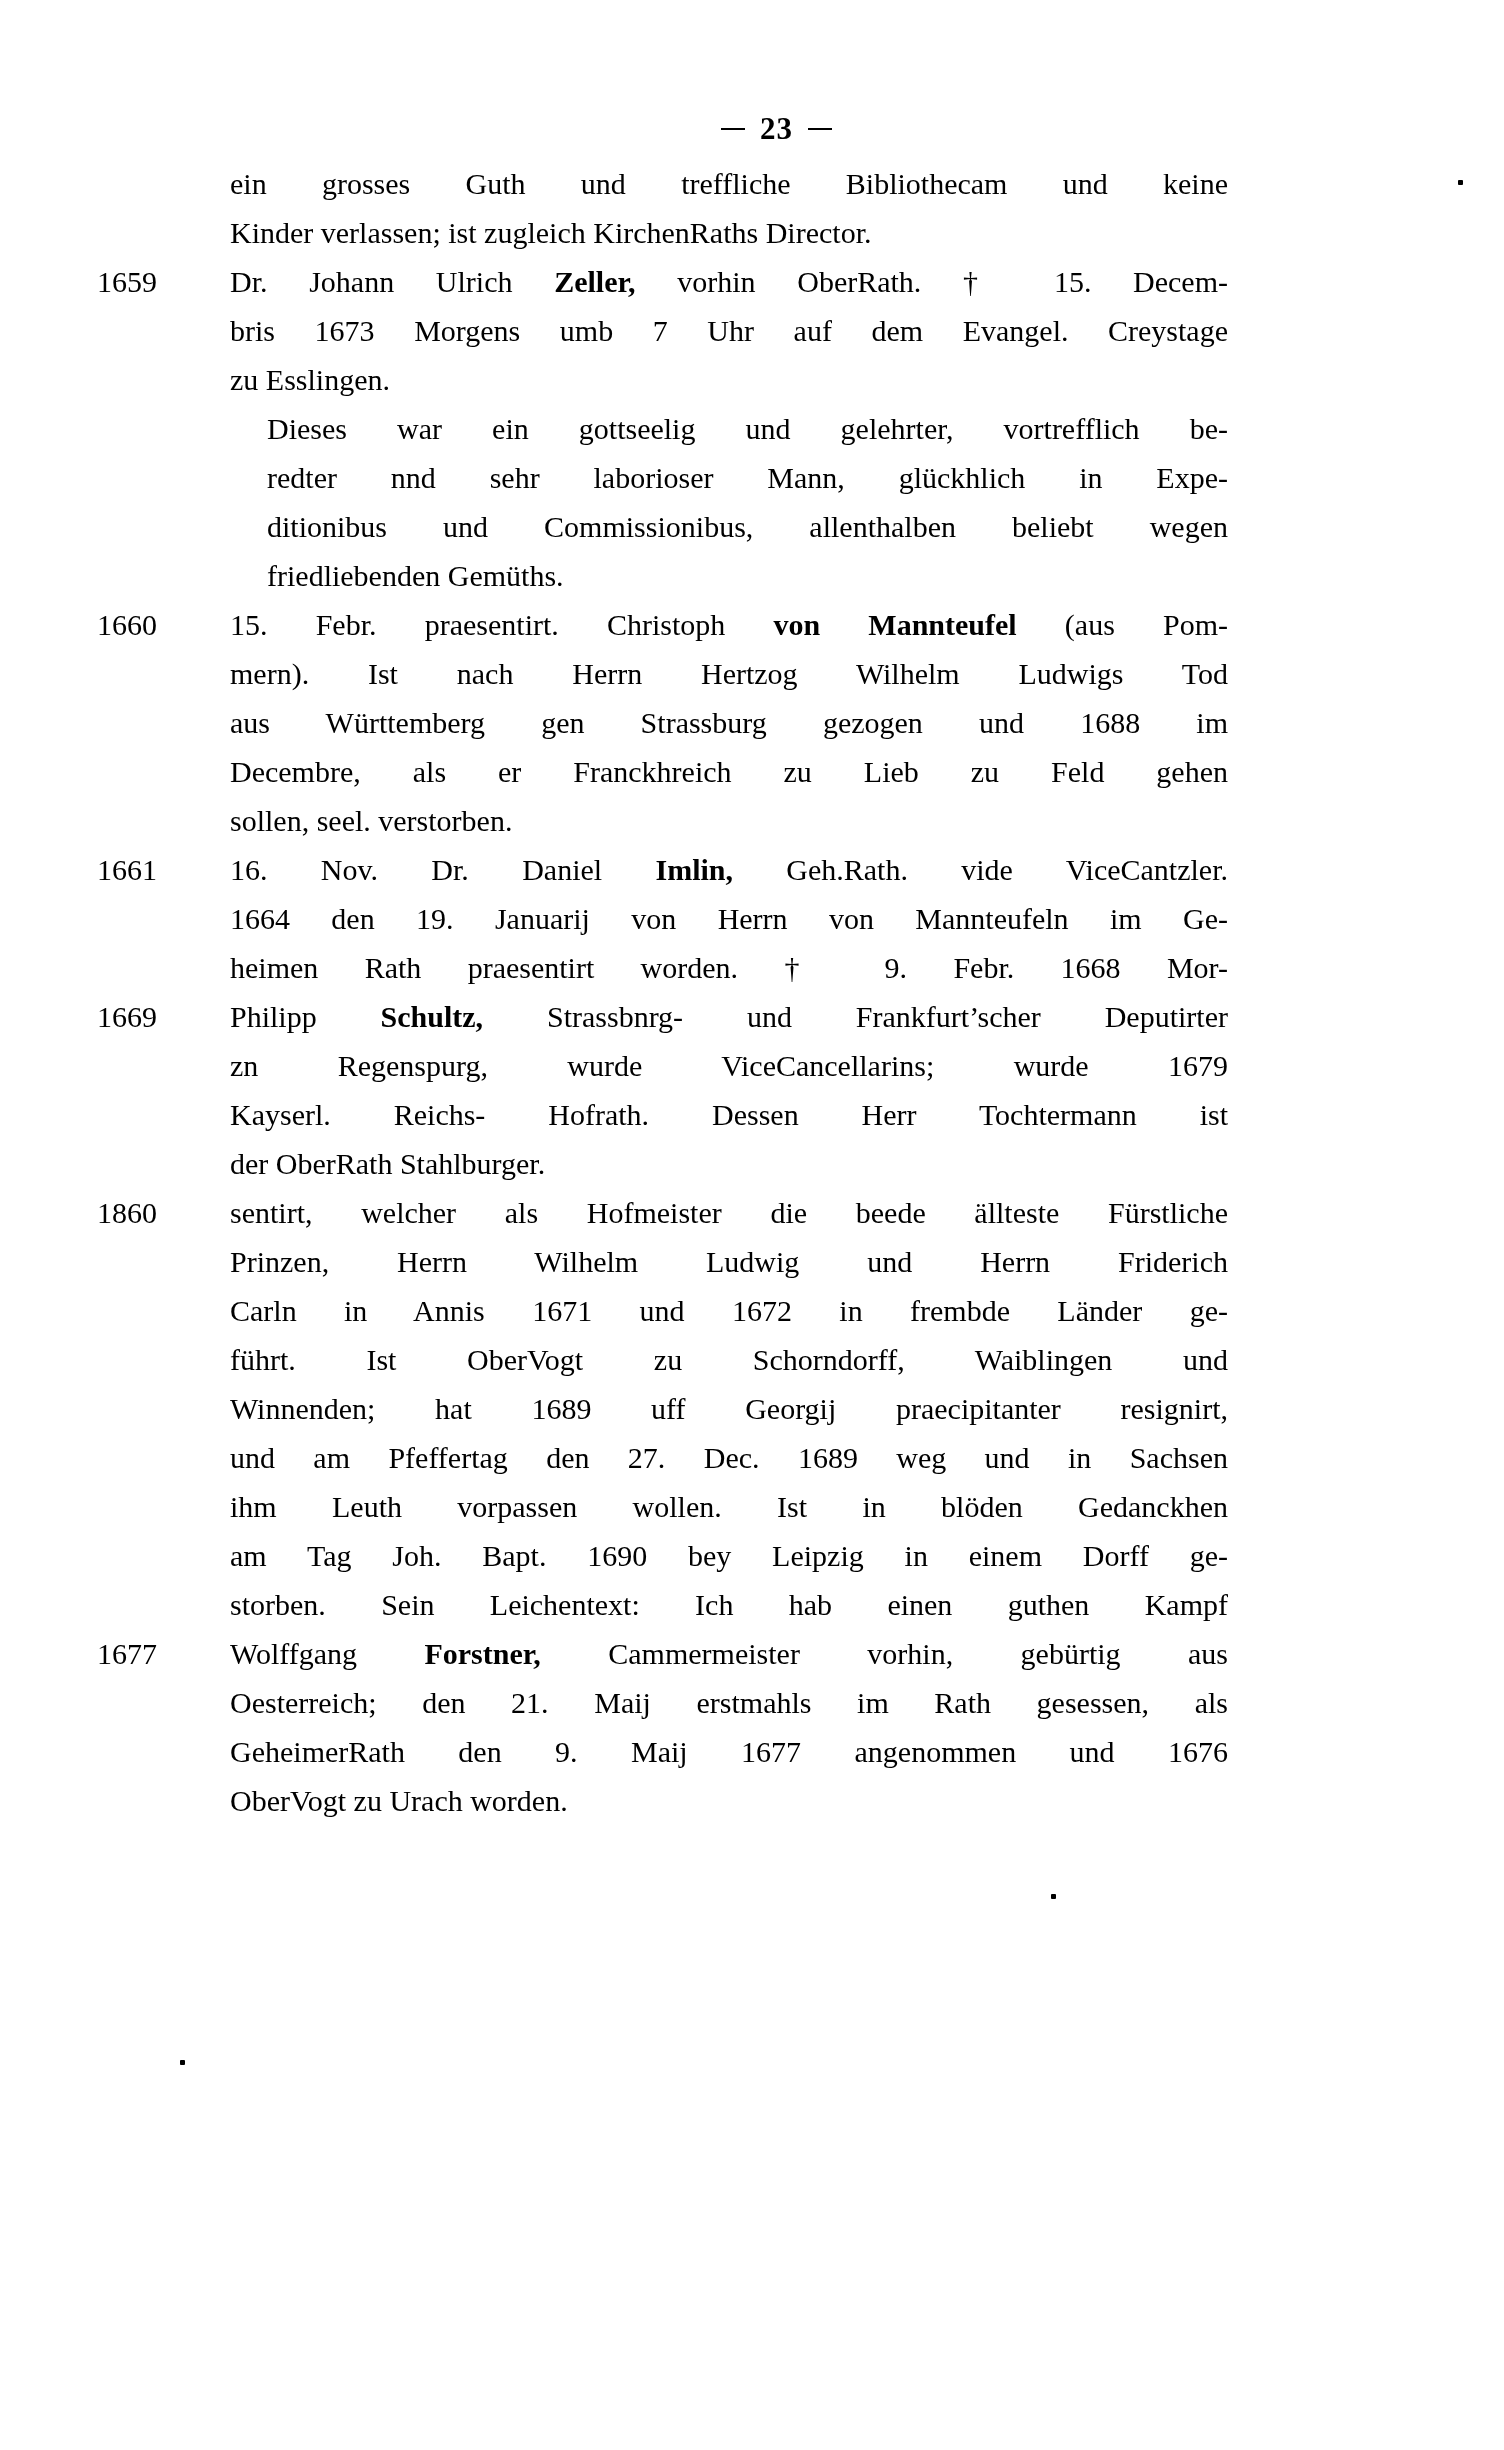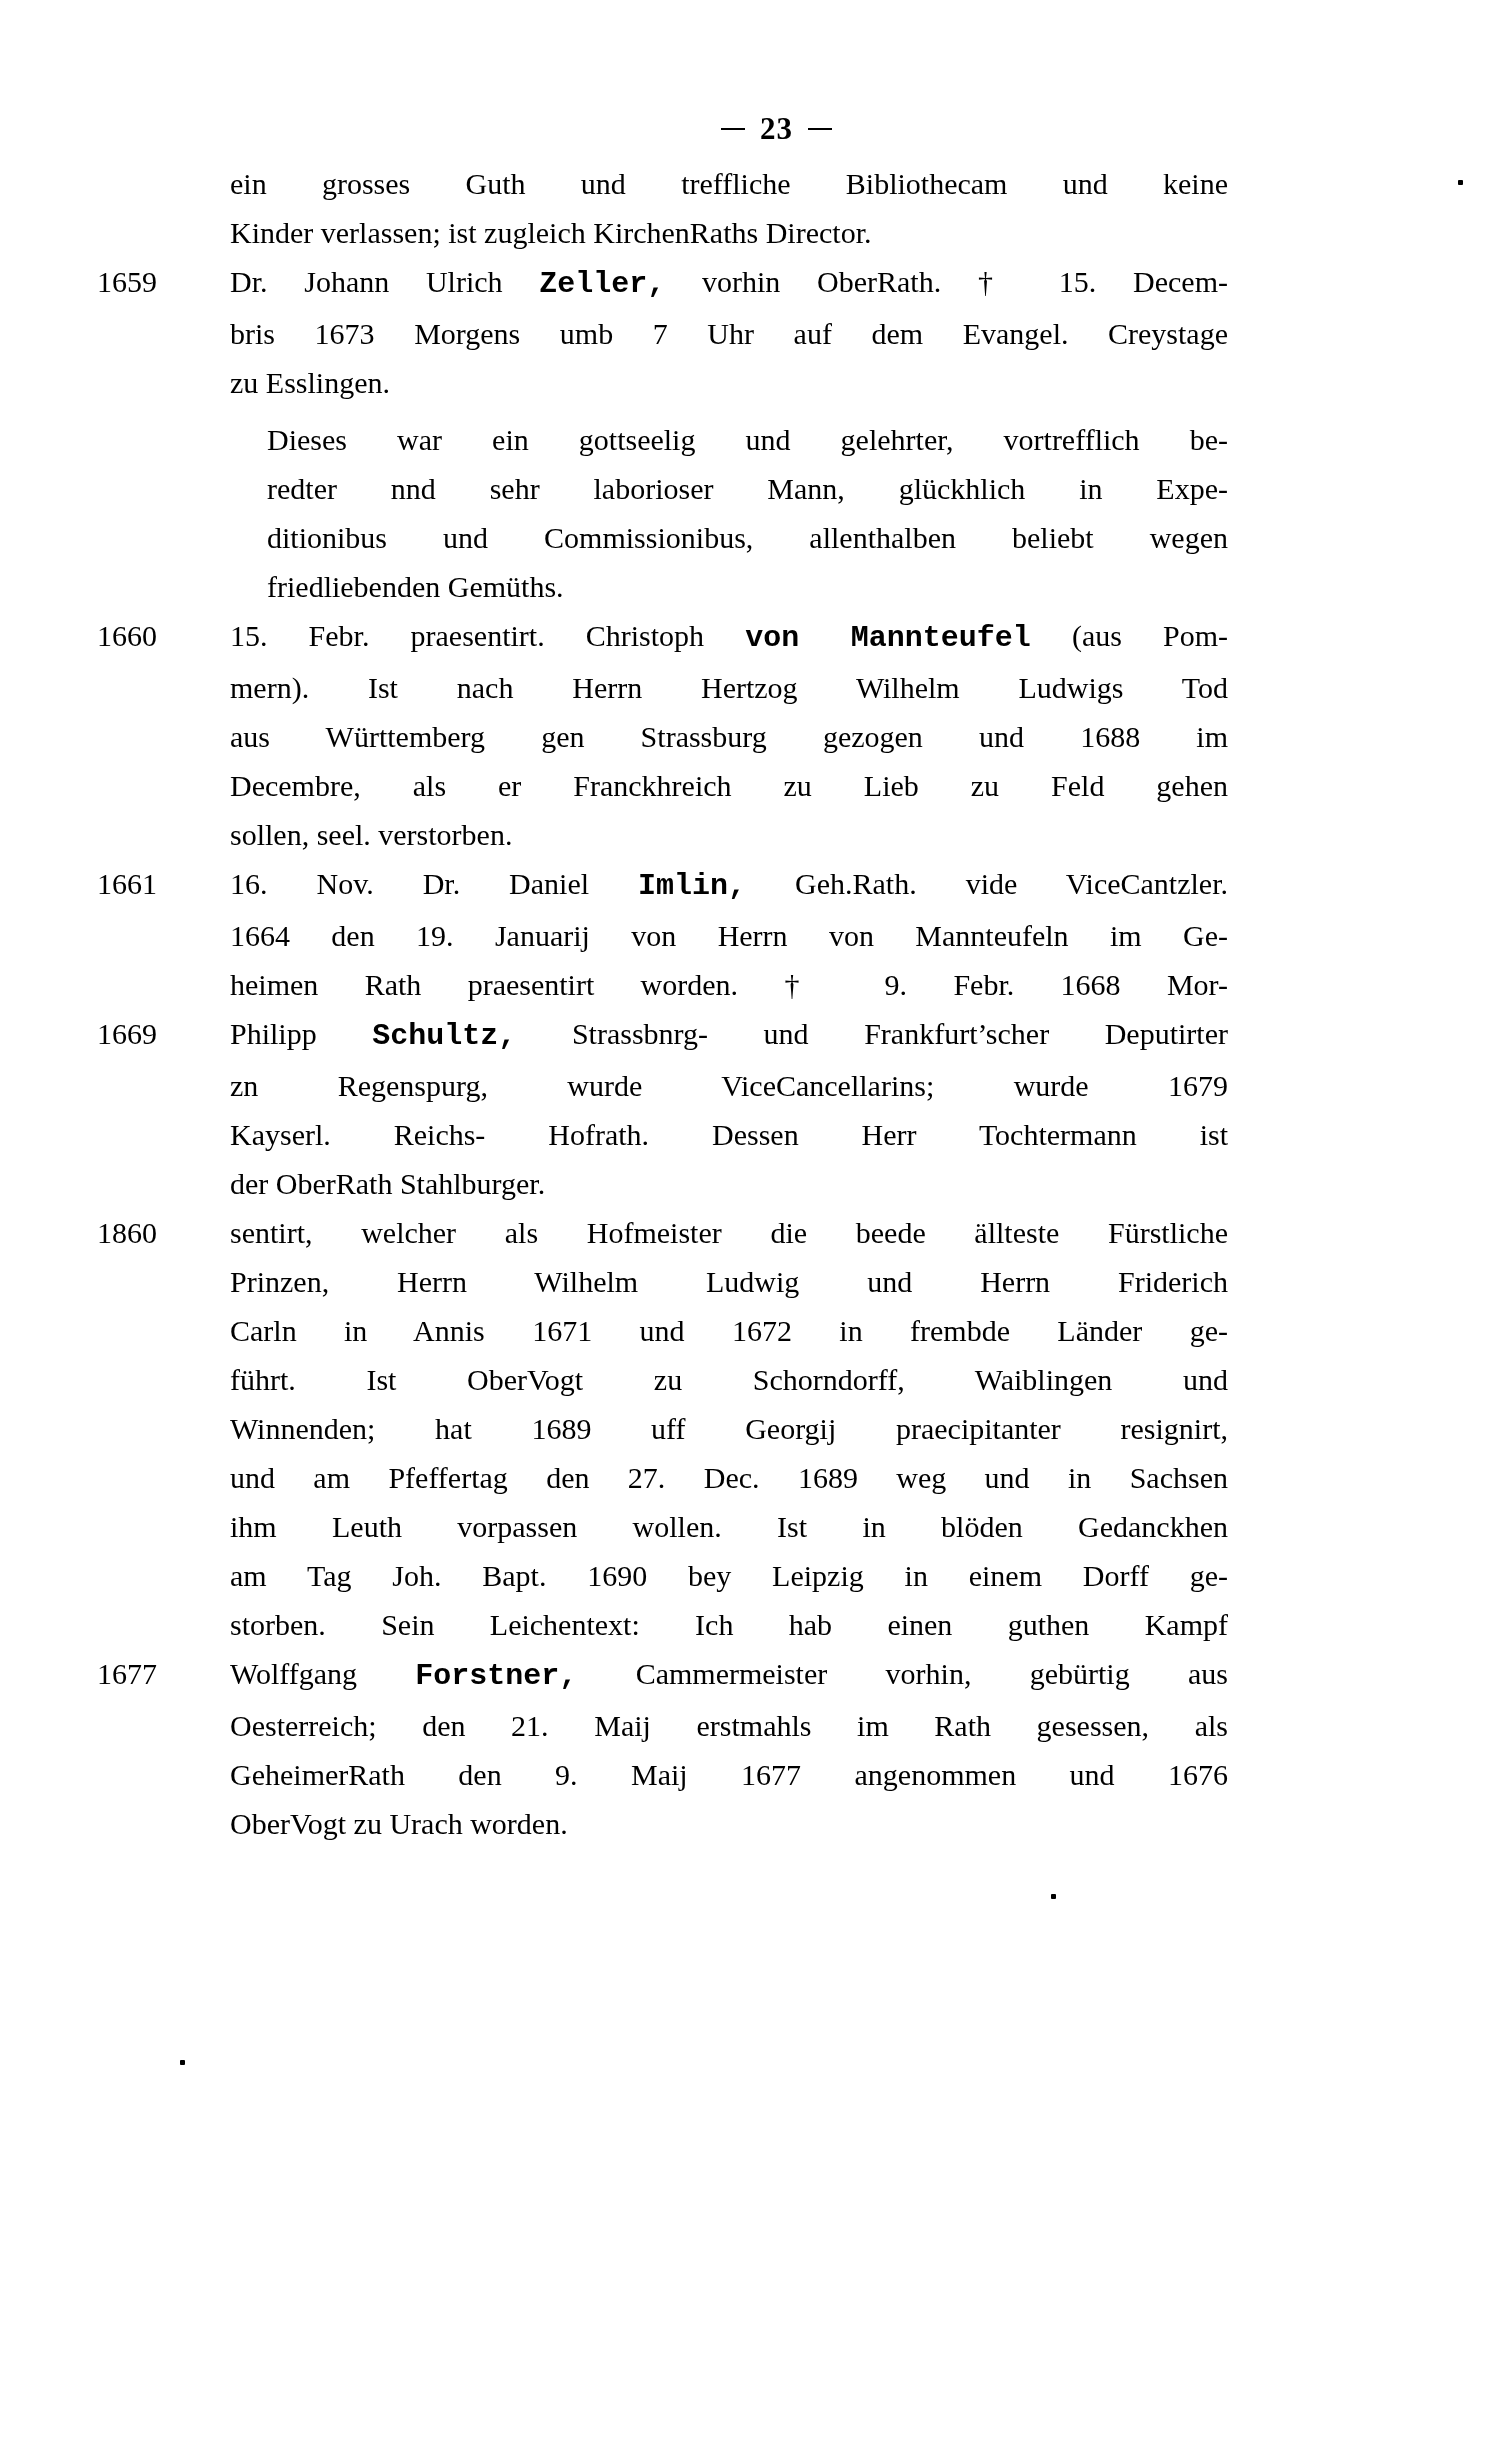--- a/index.html
+++ b/index.html
@@ -61,22 +61,22 @@
     top: 0;
     width: 120px;
     text-align: left;
     font-size: 30px;
   }
   .cont {
     padding-left: 141px;
     text-align: justify;
     text-align-last: left;
   }
-  .cont.indent-first { text-indent: 37px; margin-top: 8px; }
-  .nm { font-weight: 700; font-family: Liberation Mono, monospace; }
+  .cont.indent-first { text-indent: 37px; }
+  .nm { font-weight: 700; }
   
   .speck {
     position: absolute;
     background: #000;
     border-radius: 0.9px;
   }
   
   .ln {
     display: block;
     text-align: justify;

